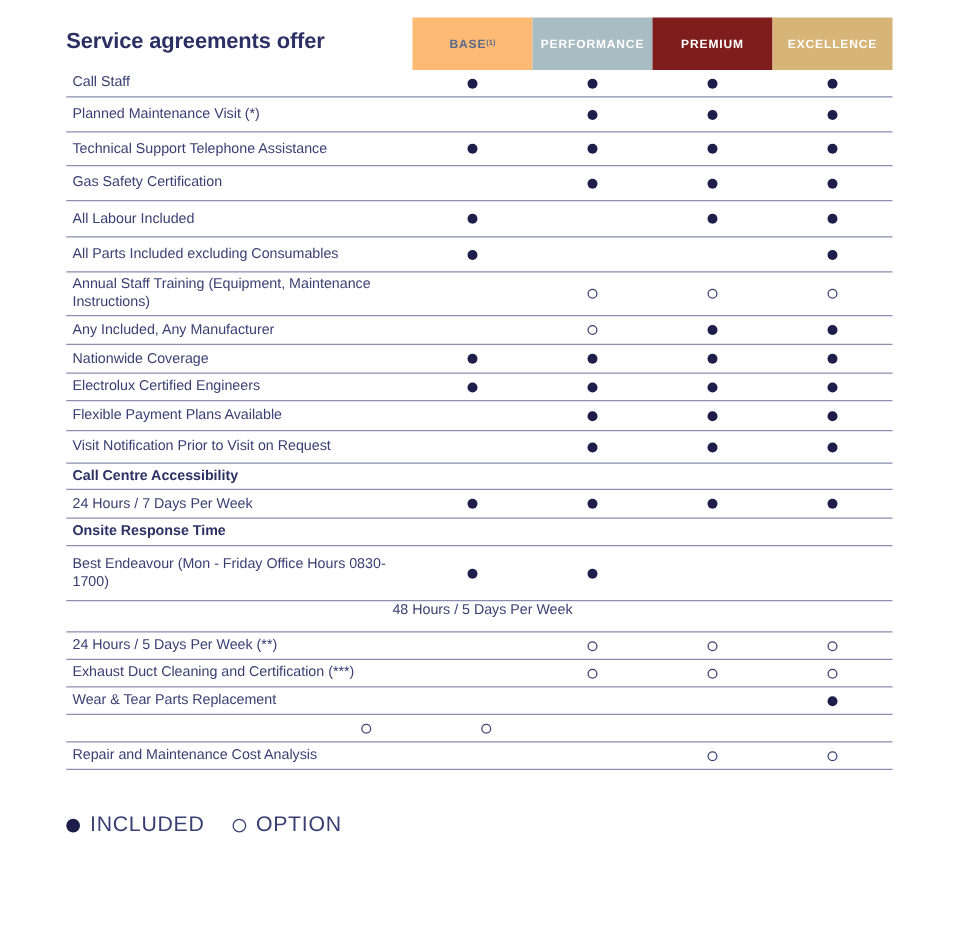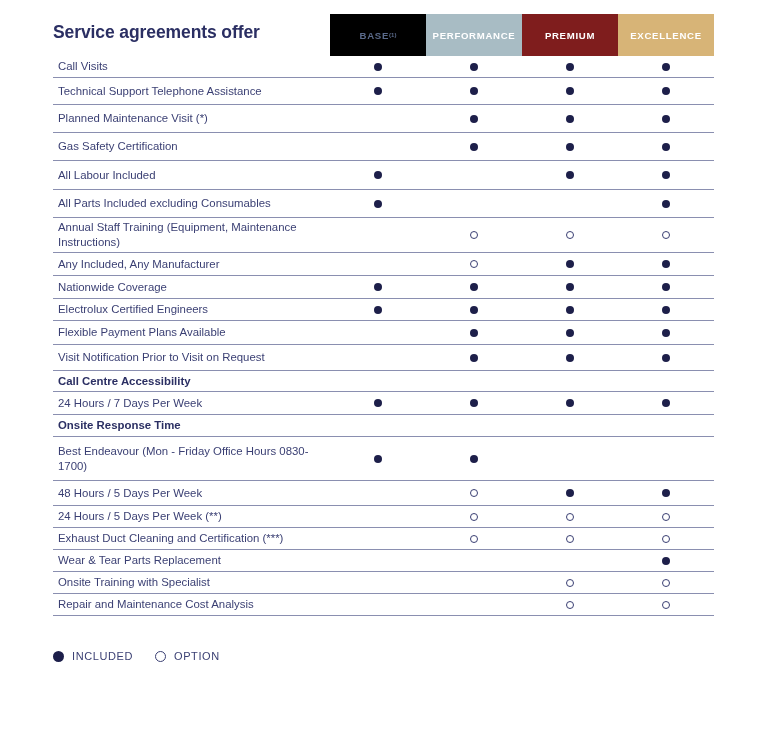--- a/index.html
+++ b/index.html
@@ -127,21 +127,21 @@
   }
   .empty { width: 8px; height: 8px; display: block; }
 
   
   .legend {
     position: absolute;
     left: 53px;
     top: 650px;
     display: flex;
     align-items: center;
-    font-size: 11px;
+    font-size: 17px;
     letter-spacing: 0.6px;
     color: #3a3f73;
   }
   .legend-item {
     display: flex;
     align-items: center;
     margin-right: 22px;
   }
   .legend .dot, .legend .circle {
     width: 11px; height: 11px;
@@ -161,42 +161,59 @@
   .footnote { white-space: nowrap; }
 </style>
 </head>
 <body>
 
 <div id="page">
 
   <div class="header-row">
     <div class="title">Service agreements offer</div>
     <div class="col-headers">
-        <div class="col-head" style="background: #000000; color: rgb(90, 106, 138);">
+        <div class="col-head" style="background: #fdba74; color: rgb(90, 106, 138);">
           <span>BASE</span>
           <span class="sup">(1)</span>
         </div>
         <div class="col-head" style="background: rgb(168, 188, 196); color: rgb(255, 255, 255);">
           <span>PERFORMANCE</span>
         </div>
         <div class="col-head" style="background: #7f1d1d; color: rgb(255, 255, 255);">
           <span>PREMIUM</span>
         </div>
         <div class="col-head" style="background: rgb(215, 180, 119); color: rgb(255, 255, 255);">
           <span>EXCELLENCE</span>
         </div>
       </div>
   </div>
 
   <div class="table">
       <div class="row" style="height: 22px;">
-        <div class="row-label">Call Visits</div>
-        <div class="cells">
-          <div class="cell">
-            <span class="dot"></span>
+        <div class="row-label">Call Staff</div>
+        <div class="cells">
+          <div class="cell">
+            <span class="dot"></span>
+          </div>
+          <div class="cell">
+            <span class="dot"></span>
+          </div>
+          <div class="cell">
+            <span class="dot"></span>
+          </div>
+          <div class="cell">
+            <span class="dot"></span>
+          </div>
+        </div>
+      </div>
+      <div class="row" style="height: 28px;">
+        <div class="row-label">Planned Maintenance Visit (*)</div>
+        <div class="cells">
+          <div class="cell">
+            <span class="empty"></span>
           </div>
           <div class="cell">
             <span class="dot"></span>
           </div>
           <div class="cell">
             <span class="dot"></span>
           </div>
           <div class="cell">
             <span class="dot"></span>
           </div>
@@ -213,37 +230,20 @@
           </div>
           <div class="cell">
             <span class="dot"></span>
           </div>
           <div class="cell">
             <span class="dot"></span>
           </div>
         </div>
       </div>
       <div class="row" style="height: 28px;">
-        <div class="row-label">Planned Maintenance Visit (*)</div>
-        <div class="cells">
-          <div class="cell">
-            <span class="empty"></span>
-          </div>
-          <div class="cell">
-            <span class="dot"></span>
-          </div>
-          <div class="cell">
-            <span class="dot"></span>
-          </div>
-          <div class="cell">
-            <span class="dot"></span>
-          </div>
-        </div>
-      </div>
-      <div class="row" style="height: 28px;">
         <div class="row-label">Gas Safety Certification</div>
         <div class="cells">
           <div class="cell">
             <span class="empty"></span>
           </div>
           <div class="cell">
             <span class="dot"></span>
           </div>
           <div class="cell">
             <span class="dot"></span>
@@ -450,21 +450,21 @@
             <span class="dot"></span>
           </div>
           <div class="cell">
             <span class="empty"></span>
           </div>
           <div class="cell">
             <span class="empty"></span>
           </div>
         </div>
       </div>
-      <div class="row" style="height: 25px;">
+      <div class="row" style="height: 25px; flex-direction: column;">
         <div class="row-label">48 Hours / 5 Days Per Week</div>
         <div class="cells">
           <div class="cell">
             <span class="empty"></span>
           </div>
           <div class="cell">
             <span class="circle"></span>
           </div>
           <div class="cell">
             <span class="dot"></span>
@@ -519,21 +519,20 @@
           </div>
           <div class="cell">
             <span class="empty"></span>
           </div>
           <div class="cell">
             <span class="dot"></span>
           </div>
         </div>
       </div>
       <div class="row" style="height: 22px;">
-        <div class="row-label">Onsite Training with Specialist</div>
         <div class="cells">
           <div class="cell">
             <span class="empty"></span>
           </div>
           <div class="cell">
             <span class="empty"></span>
           </div>
           <div class="cell">
             <span class="circle"></span>
           </div>

